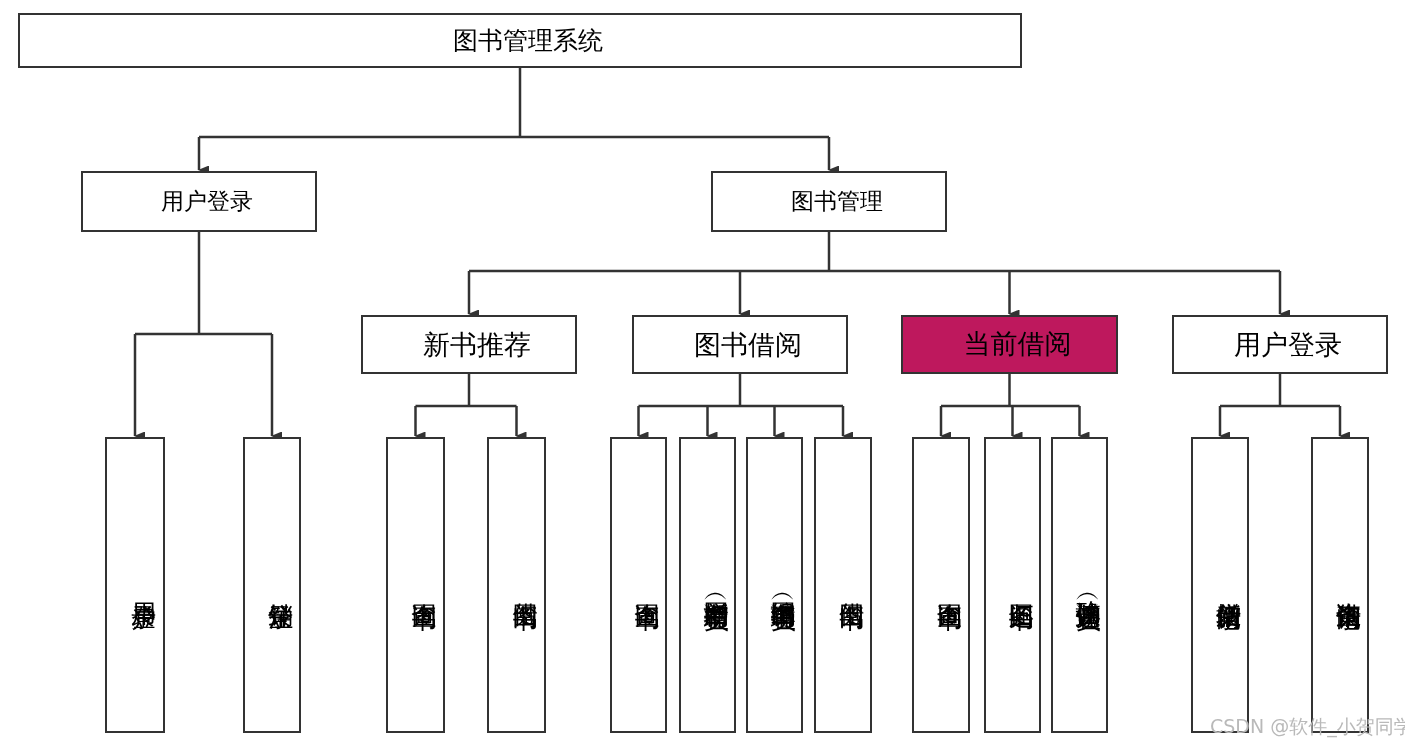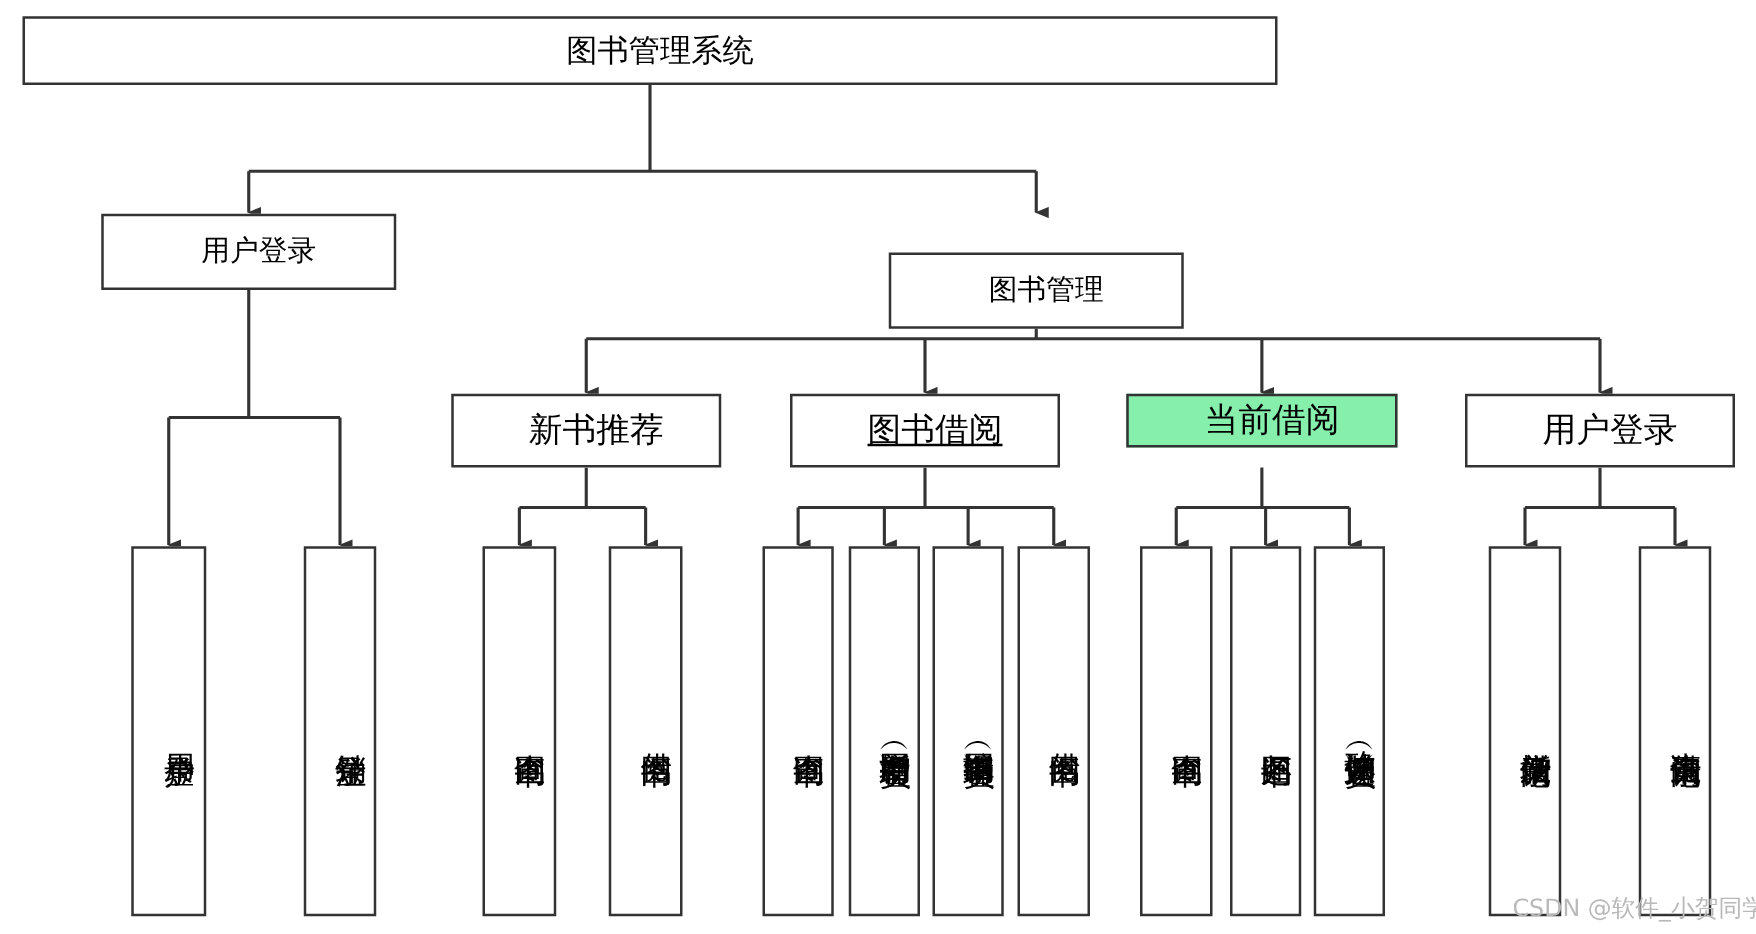--- a/index.html
+++ b/index.html
@@ -109,30 +109,30 @@
       </g>
   </svg>
 
   <div id="nodes-layer">
       <div class="node-box level0" style="left: 18px; top: 13px; width: 1004px; height: 55px; border-color: rgb(51, 51, 51); background: rgb(255, 255, 255);">
         <div class="node-label">图书管理系统</div>
       </div>
       <div class="node-box level1" style="left: 81px; top: 171px; width: 236px; height: 61px; border-color: rgb(51, 51, 51); background: rgb(255, 255, 255);">
         <div class="node-label">用户登录</div>
       </div>
-      <div class="node-box level1" style="left: 711px; top: 171px; width: 236px; height: 61px; border-color: rgb(51, 51, 51); background: rgb(255, 255, 255); margin-top: 31px;">
+      <div class="node-box level1" style="left: 711px; top: 171px; width: 236px; height: 61px; border-color: rgb(51, 51, 51); background: rgb(255, 255, 255);">
         <div class="node-label">图书管理</div>
       </div>
       <div class="node-box level2" style="left: 361px; top: 315px; width: 216px; height: 59px; border-color: rgb(51, 51, 51); background: rgb(255, 255, 255);">
         <div class="node-label">新书推荐</div>
       </div>
-      <div class="node-box level2" style="left: 632px; top: 315px; width: 216px; height: 59px; border-color: rgb(51, 51, 51); background: rgb(255, 255, 255); text-decoration: underline;">
+      <div class="node-box level2" style="left: 632px; top: 315px; width: 216px; height: 59px; border-color: rgb(51, 51, 51); background: rgb(255, 255, 255);">
         <div class="node-label">图书借阅</div>
       </div>
-      <div class="node-box level2" style="left: 901px; top: 315px; width: 217px; height: 43px; border-color: rgb(51, 51, 51); background: #86efac; font-family: Liberation Serif, serif;">
+      <div class="node-box level2" style="left: 901px; top: 315px; width: 217px; height: 59px; border-color: rgb(51, 51, 51); background: #be185d; font-family: Liberation Serif, serif;">
         <div class="node-label">当前借阅</div>
       </div>
       <div class="node-box level2" style="left: 1172px; top: 315px; width: 216px; height: 59px; border-color: rgb(51, 51, 51); background: rgb(255, 255, 255);">
         <div class="node-label">用户登录</div>
       </div>
       <div class="node-box level3 leaf" style="left: 105px; top: 437px; width: 60px; height: 296px; border-color: rgb(51, 51, 51); background: rgb(255, 255, 255);">
         <div class="node-label">用户登录</div>
       </div>
       <div class="node-box level3 leaf" style="left: 243px; top: 437px; width: 58px; height: 296px; border-color: rgb(51, 51, 51); background: rgb(255, 255, 255);">
         <div class="node-label">注销登录</div>

